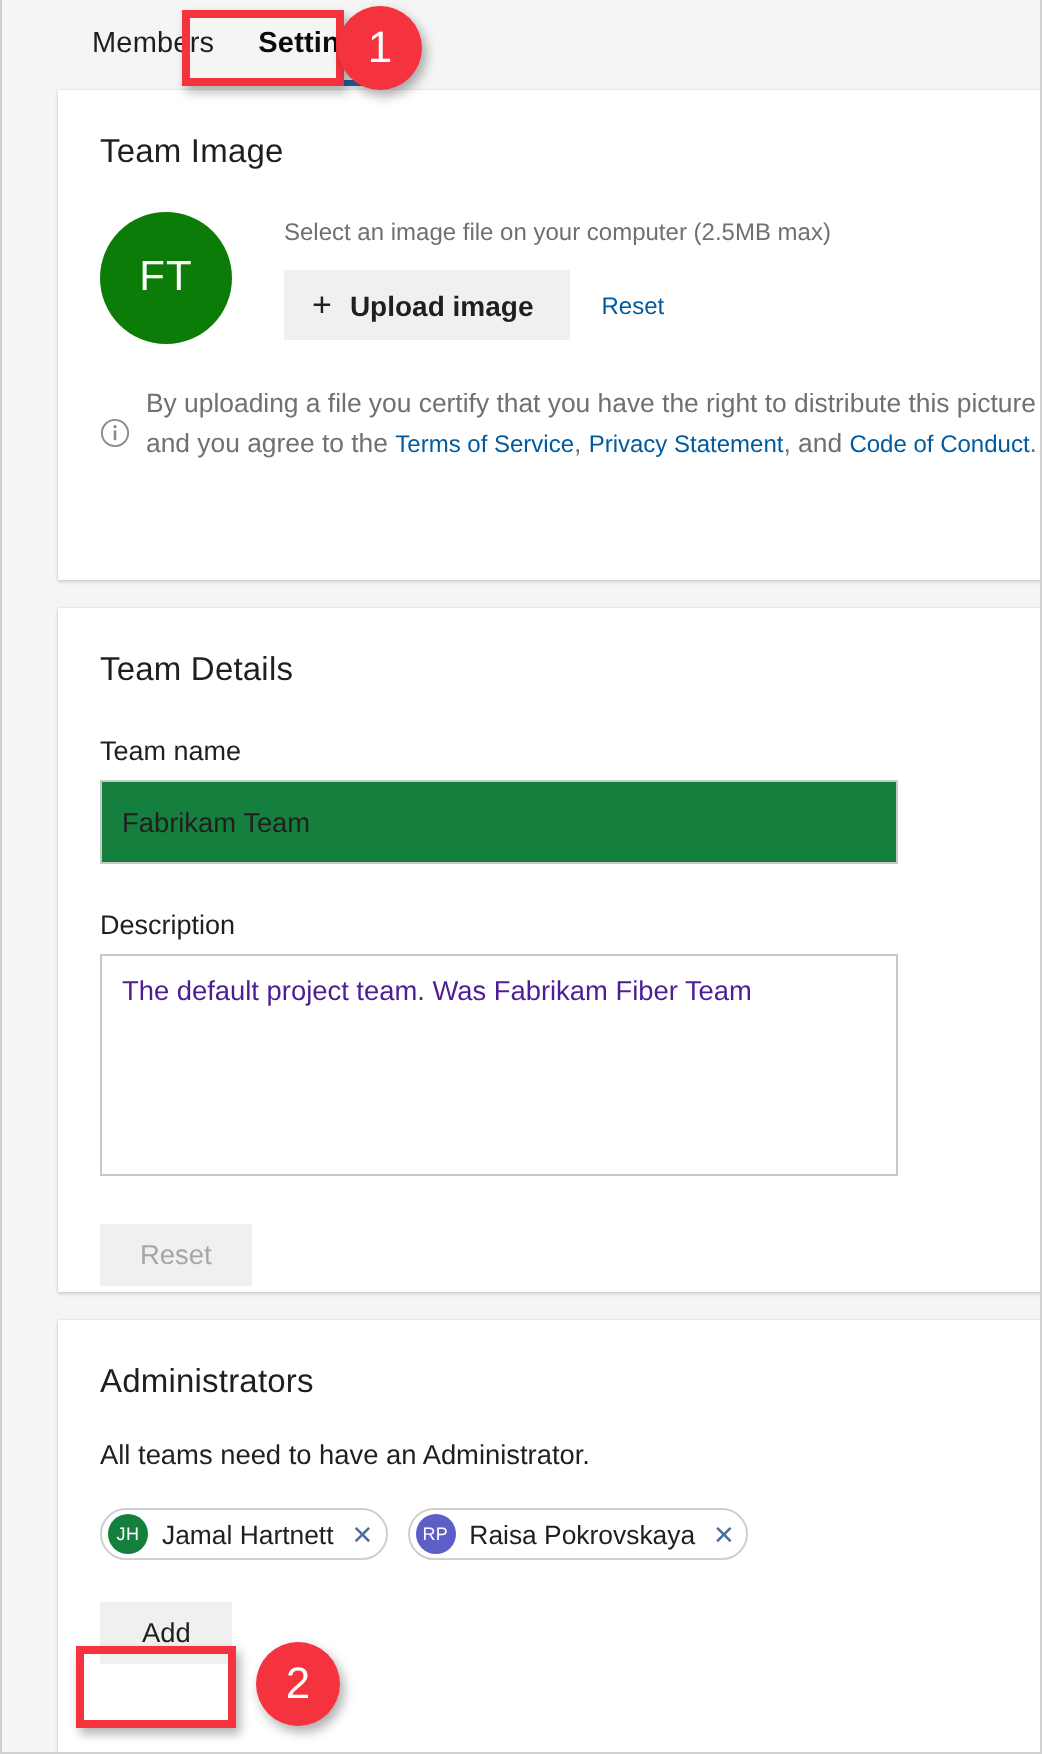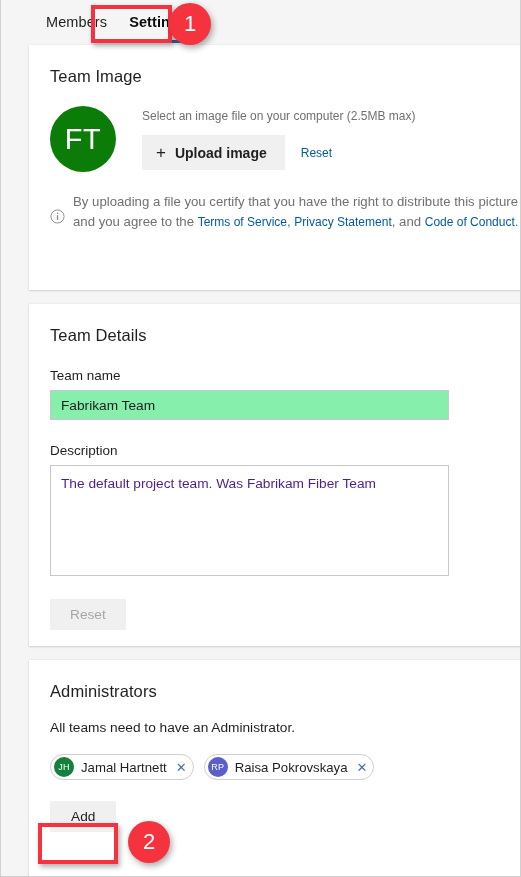--- a/index.html
+++ b/index.html
@@ -78,21 +78,21 @@
     padding: 20px 0 0 21px;
   }
   .avatar-big {
     width: 66px; height: 66px;
     border-radius: 50%;
     background: #0a7c07;
     color: #ffffff;
     display: flex;
     align-items: center;
     justify-content: center;
-    font-size: 29px;
+    font-size: 21px;
     letter-spacing: 0.5px;
     flex: 0 0 auto;
   }
   .image-right {
     padding-left: 26px;
     padding-top: 3px;
   }
   .hint-text {
     font-size: 12px;
     color: #707070;
@@ -145,23 +145,23 @@
   
   .field-wrap { padding: 0 21px; }
   .field-label {
     display: block;
     font-size: 13.5px;
     color: #1f1f1f;
     margin: 23px 0 7px 0;
   }
   .text-input {
     width: 399px;
-    height: 30px;
+    height: 42px;
     border: 1px solid #c8c8c8;
-    background: #86efac;
+    background: #15803d;
     font-family: inherit;
     font-size: 13.7px;
     color: #1f1f1f;
     padding: 0 10px;
     outline: none;
   }
   .textarea {
     width: 399px;
     height: 111px;
     border: 1px solid #c8c8c8;

